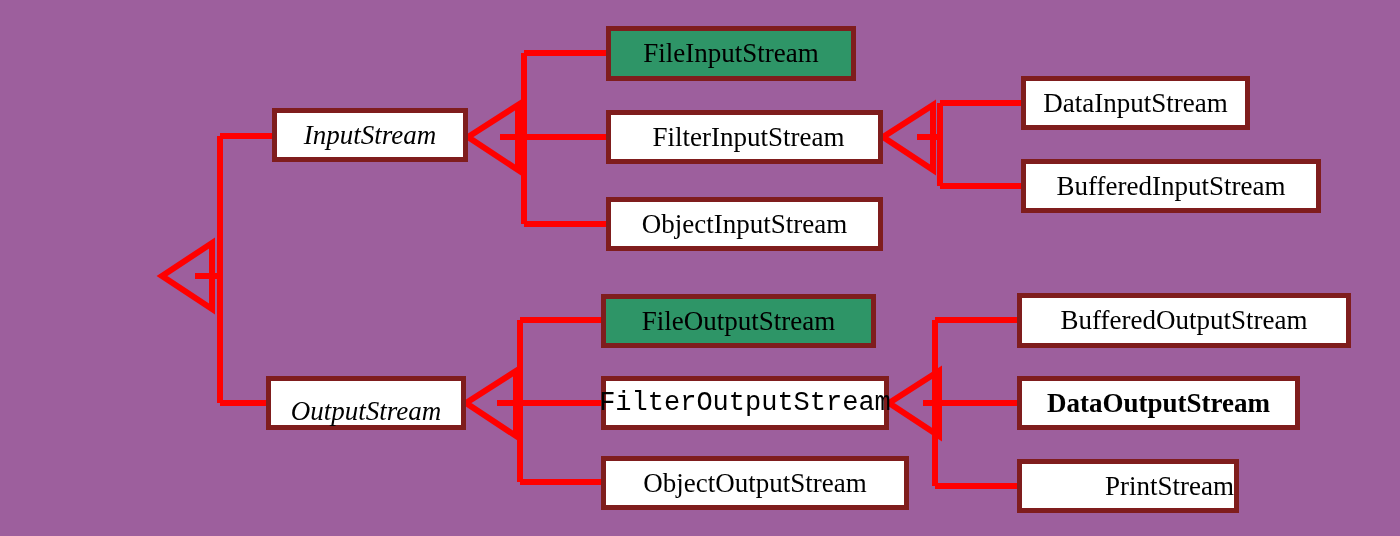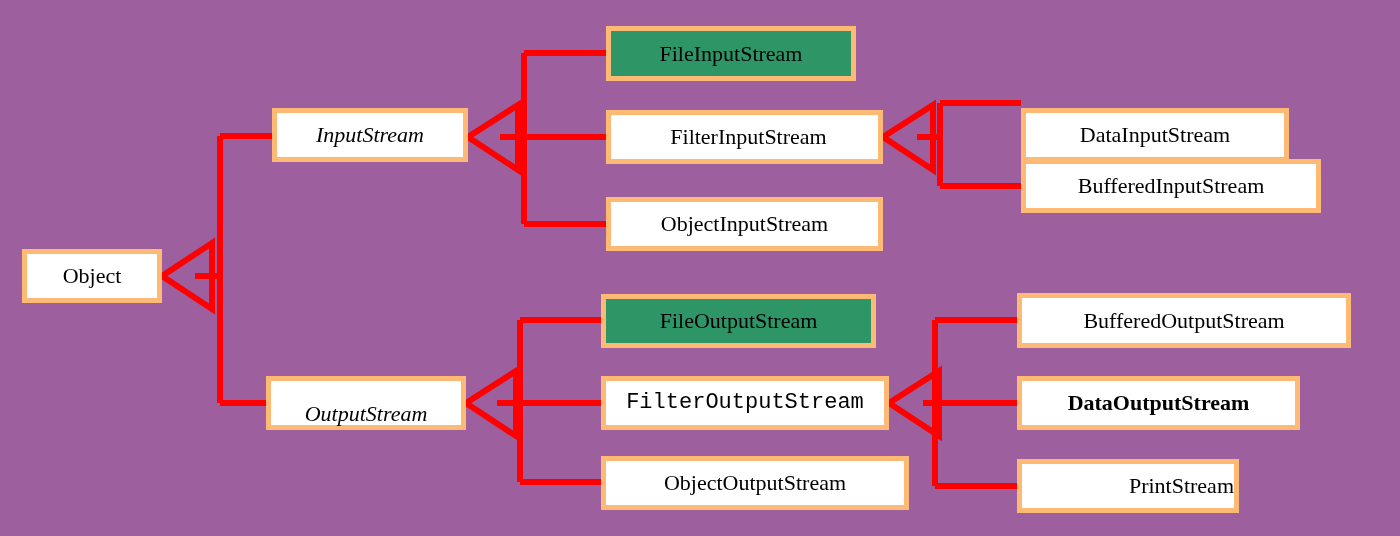--- a/index.html
+++ b/index.html
@@ -9,26 +9,26 @@
     font-family:"Liberation Serif","DejaVu Serif",serif;
     overflow:hidden;
     position:relative;
   }
   #diagram{position:absolute;left:0;top:0;width:1400px;height:536px;}
   .edges{position:absolute;left:0;top:0;width:1400px;height:536px;pointer-events:none;}
   .node{
     position:absolute;
     box-sizing:border-box;
     background:#ffffff;
-    border:5px solid #fdba74;
+    border:5px solid #7f1d1d;
     display:flex;
     align-items:center;
     justify-content:center;
     color:#000000;
-    font-size:22px;
+    font-size:27px;
     line-height:1;
     white-space:nowrap;
     z-index:3;
   }
   .node.green{background:#2e9567;}
   .node.abstract{font-style:italic;font-weight:400;}
   .node.leftalign{justify-content:flex-end;padding-left:18px;}
 </style>
 </head>
 <body>
@@ -81,23 +81,20 @@
         <path d="M 923 403 L 1017 403"></path>
         <path d="M 935 320 L 935 486"></path>
         <path d="M 935 320 L 1017 320"></path>
         <path d="M 935 486 L 1017 486"></path>
       </g>
       <polygon points="889,403 939,371 939,436" fill="none" stroke="#ff0000" stroke-width="6"></polygon>
 
     </g>
   </svg>
 
-  <div class="node" style="left:22px;top:249px;width:140px;height:54px;">
-    <span>Object</span>
-  </div>
 
   <div class="node abstract" style="left:272px;top:108px;width:196px;height:54px;">
     <span>InputStream</span>
   </div>
 
   <div class="node abstract" style="left:266px;top:376px;width:200px;height:54px;align-items:flex-end;">
     <span>OutputStream</span>
   </div>
 
   <div class="node green" style="left:606px;top:26px;width:250px;height:55px;">
@@ -105,21 +102,21 @@
   </div>
 
   <div class="node" style="left:606px;top:110px;width:277px;height:54px;padding-left:8px;">
     <span>FilterInputStream</span>
   </div>
 
   <div class="node" style="left:606px;top:197px;width:277px;height:54px;">
     <span>ObjectInputStream</span>
   </div>
 
-  <div class="node" style="left:1021px;top:76px;width:268px;height:54px;margin-top:32px;">
+  <div class="node" style="left:1021px;top:76px;width:229px;height:54px;">
     <span>DataInputStream</span>
   </div>
 
   <div class="node" style="left:1021px;top:159px;width:300px;height:54px;">
     <span>BufferedInputStream</span>
   </div>
 
   <div class="node green" style="left:601px;top:294px;width:275px;height:54px;font-family:Liberation Serif, serif;">
     <span>FileOutputStream</span>
   </div>

